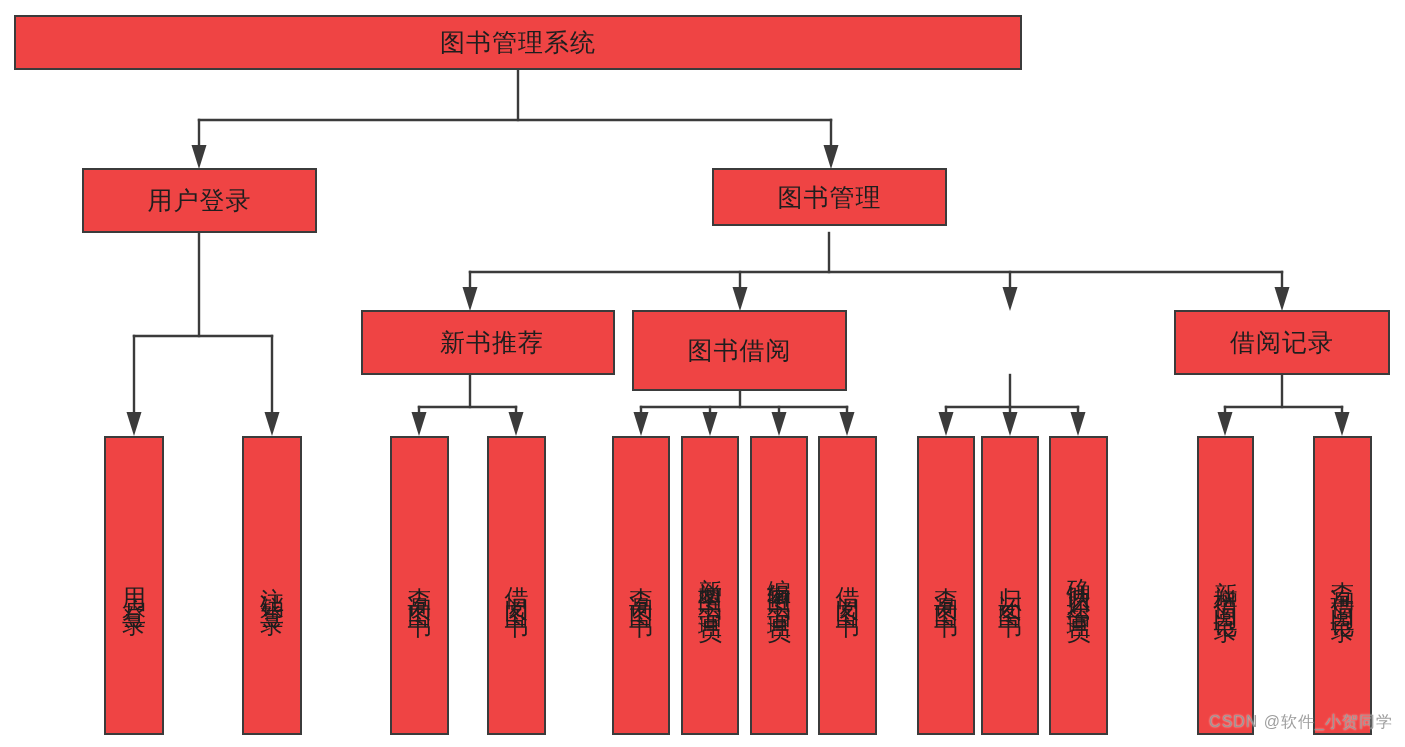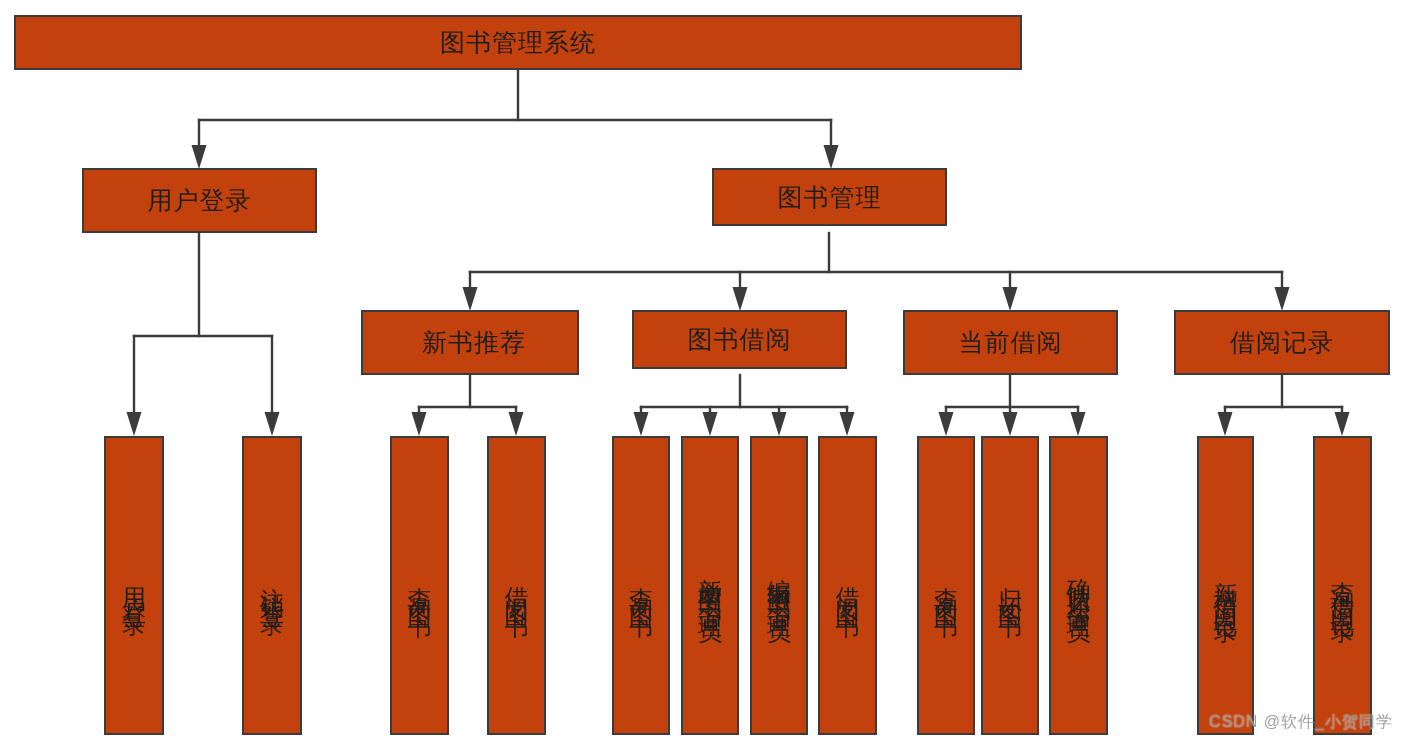--- a/index.html
+++ b/index.html
@@ -16,21 +16,21 @@
     overflow: hidden;
   }
   #wires {
     position: absolute;
     left: 0; top: 0;
     width: 1405px;
     height: 747px;
   }
   .node {
     position: absolute;
-    background: #c2410c;
+    background: #ef4444;
     border: 2.5px solid #3b3b3b;
     box-sizing: border-box;
     display: flex;
     align-items: center;
     justify-content: center;
     color: #1e1e1e;
   }
   .h-node { font-size: 25px; letter-spacing: 1px; }
   .leaf  { font-size: 24px; }
   .leaf span {
@@ -131,28 +131,25 @@
     <span>图书管理系统</span>
   </div>
 
   <div class="node h-node" style="left:82px; top:168px; width:235px; height:65px;">
     <span>用户登录</span>
   </div>
   <div class="node h-node" style="left:712px; top:168px; width:235px; height:58px;">
     <span>图书管理</span>
   </div>
 
-  <div class="node h-node" style="left:361px; top:310px; width:218px; height:65px;padding-left:8px;">
+  <div class="node h-node" style="left:361px; top:310px; width:254px; height:65px;padding-left:8px;">
     <span>新书推荐</span>
   </div>
-  <div class="node h-node" style="left:632px; top:310px; width:215px; height:59px;">
+  <div class="node h-node" style="left:632px; top:310px; width:215px; height:81px;">
     <span>图书借阅</span>
-  </div>
-  <div class="node h-node" style="left:903px; top:310px; width:215px; height:65px;">
-    <span>当前借阅</span>
   </div>
   <div class="node h-node" style="left:1174px; top:310px; width:216px; height:65px;">
     <span>借阅记录</span>
   </div>
 
   <div class="node leaf ls4" style="left:104px; top:436px; width:60px; height:299px;">
     <span>用户登录</span>
   </div>
   <div class="node leaf ls4" style="left:242px; top:436px; width:60px; height:299px;">
     <span>注销登录</span>

